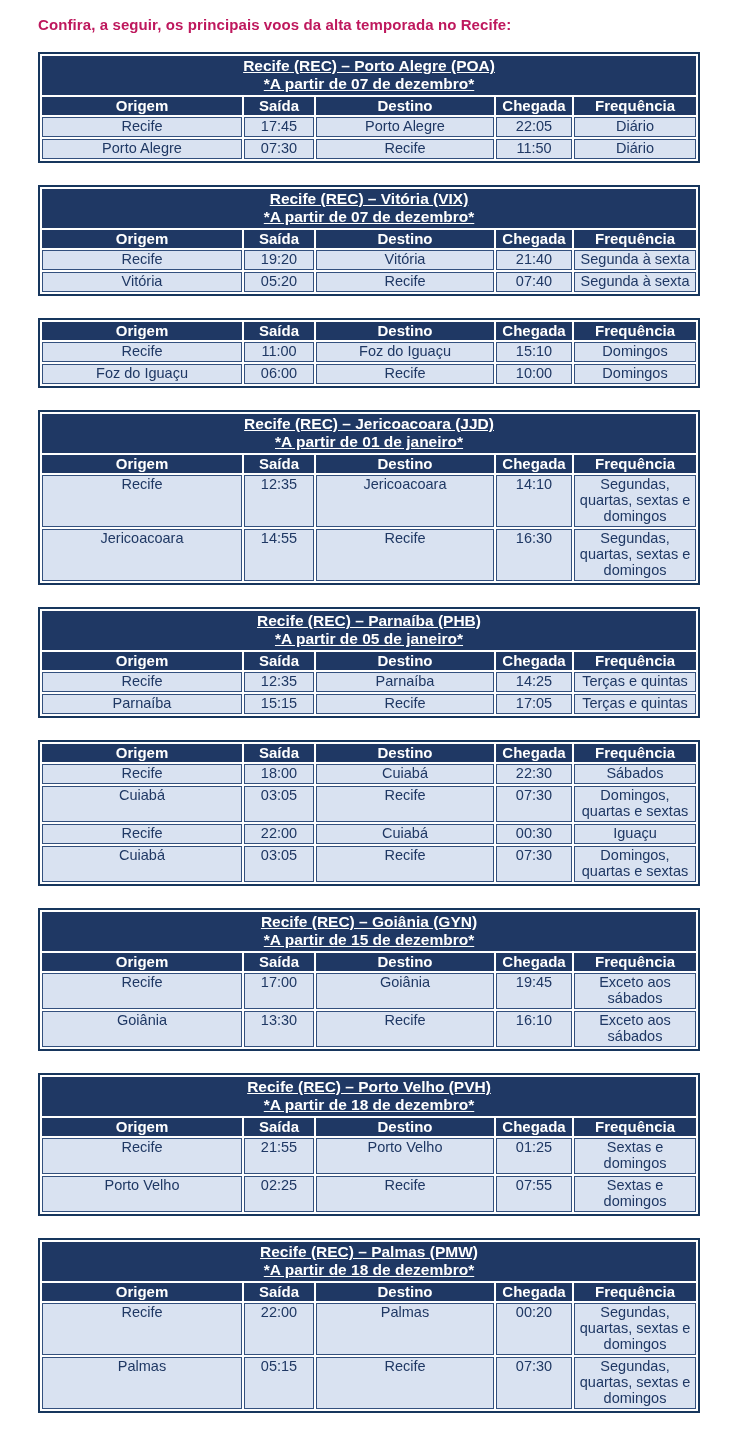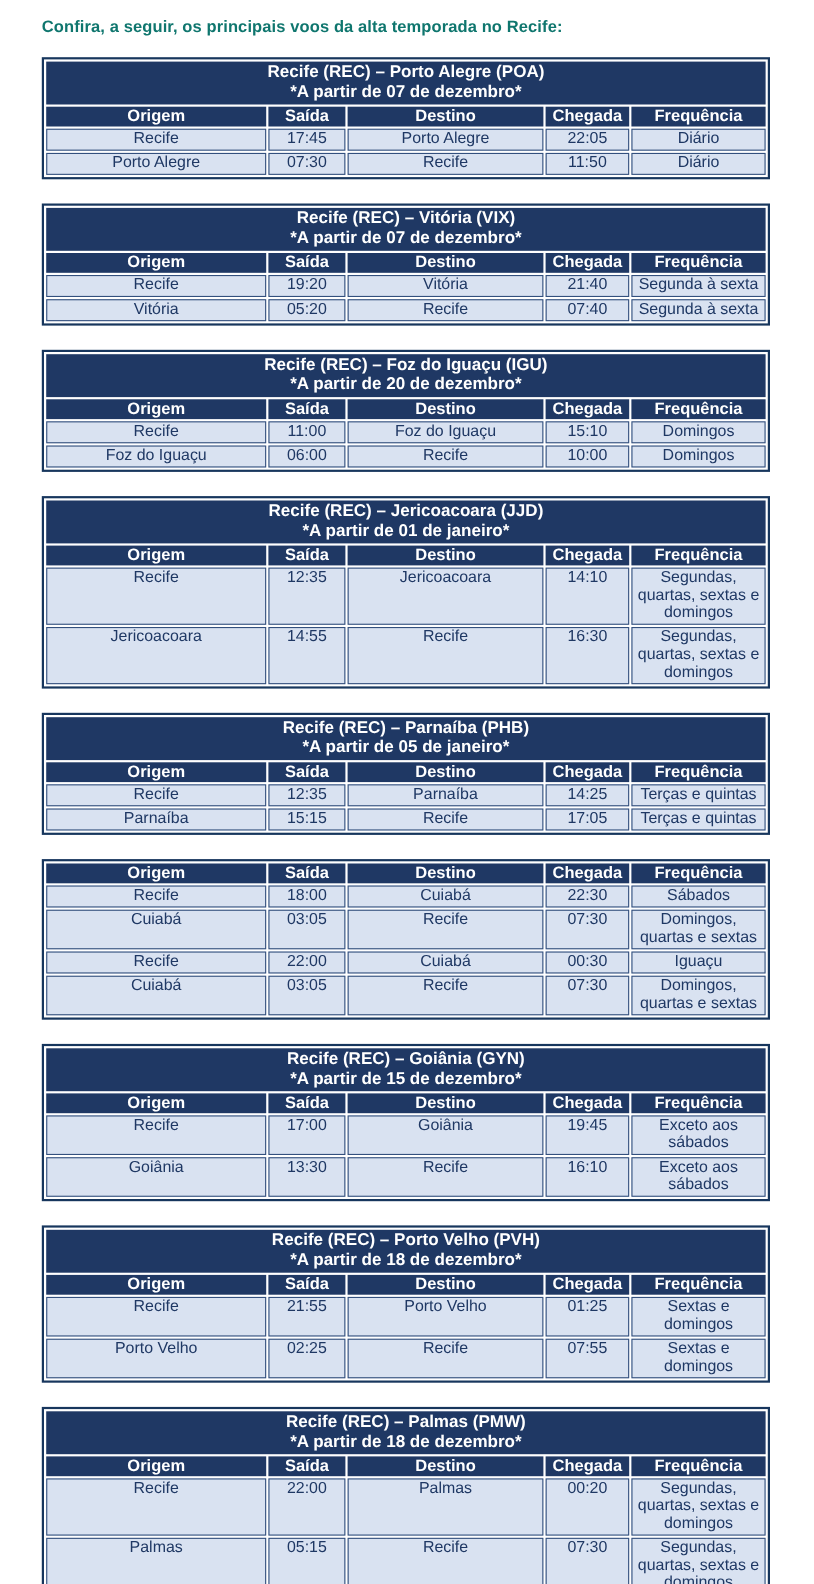--- a/index.html
+++ b/index.html
@@ -12,21 +12,21 @@
   html,body{margin:0;padding:0;background:#ffffff;}
   body{
     width:740px;
     font-family:"Liberation Sans","DejaVu Sans",sans-serif;
     -webkit-font-smoothing:antialiased;
   }
   .page{padding:16px 40px 24px 38px;}
   .intro{
     font-weight:bold;
     font-size:15px;
-    color:#0f766e;
+    color:#be185d;
     margin:0 0 19px 0;
     letter-spacing:.1px;
   }
   table.flights{
     width:662px;
     table-layout:fixed;
     border-collapse:separate;
     border-spacing:2px;
     background:#ffffff;
     border:2px solid var(--border);
@@ -40,20 +40,21 @@
   th{
     background:var(--hbg);
     color:#ffffff;
     font-weight:bold;
     text-align:center;
   }
   th.title{
     font-size:15.5px;
     line-height:18px;
     padding:1px 2px 2px 2px;
+    text-decoration:underline;
   }
   th.colh{
     font-size:15px;
     line-height:17px;
     padding:0 2px 1px 2px;
     margin-left:32px;
   }
   td{
     background:var(--rbg);
     color:var(--btext);
@@ -155,26 +156,20 @@
 
   <table class="flights">
     <colgroup>
       <col class="c0">
           <col class="c1">
           <col class="c2">
           <col class="c3">
           <col class="c4">
     </colgroup>
     <thead>
-      <tr>
-        <th class="title" colspan="5">
-          <div class="route">Recife (REC) – Foz do Iguaçu (IGU)</div>
-          <div class="validity">*A partir de 20 de dezembro*</div>
-        </th>
-      </tr>
       <tr class="cols">
             <th class="colh">Origem</th>
             <th class="colh">Saída</th>
             <th class="colh">Destino</th>
             <th class="colh">Chegada</th>
             <th class="colh">Frequência</th>
           </tr>
     </thead>
     <tbody>
           <tr>

